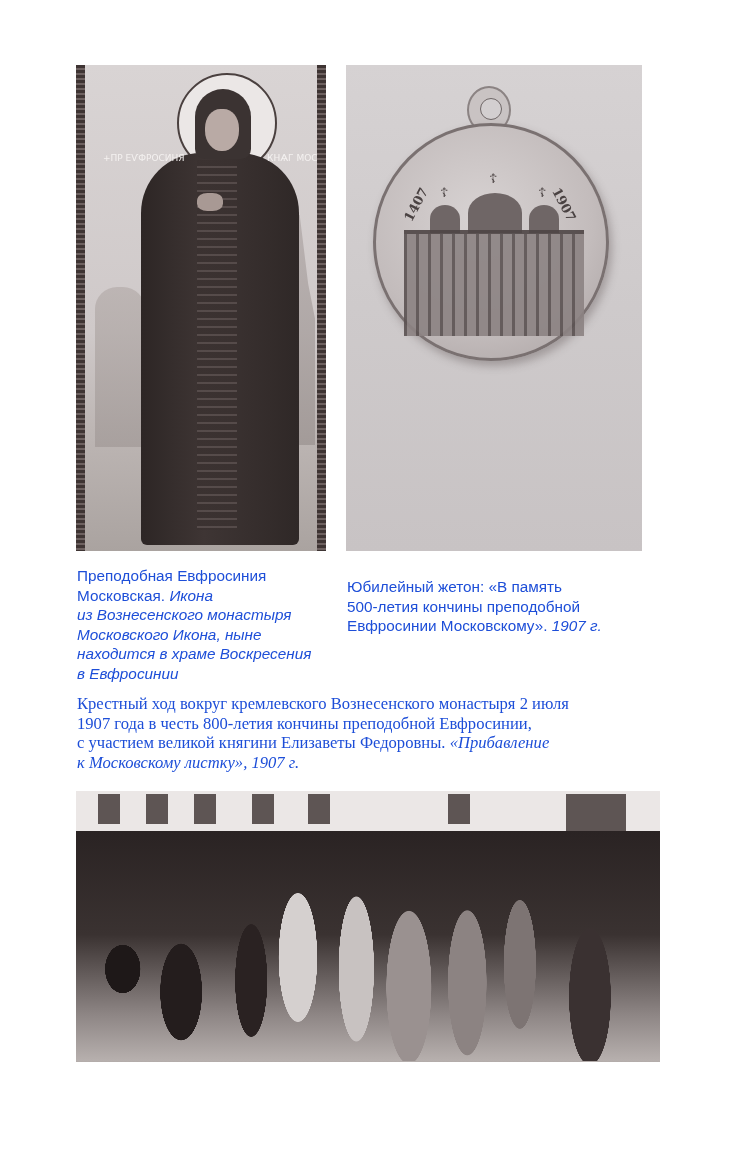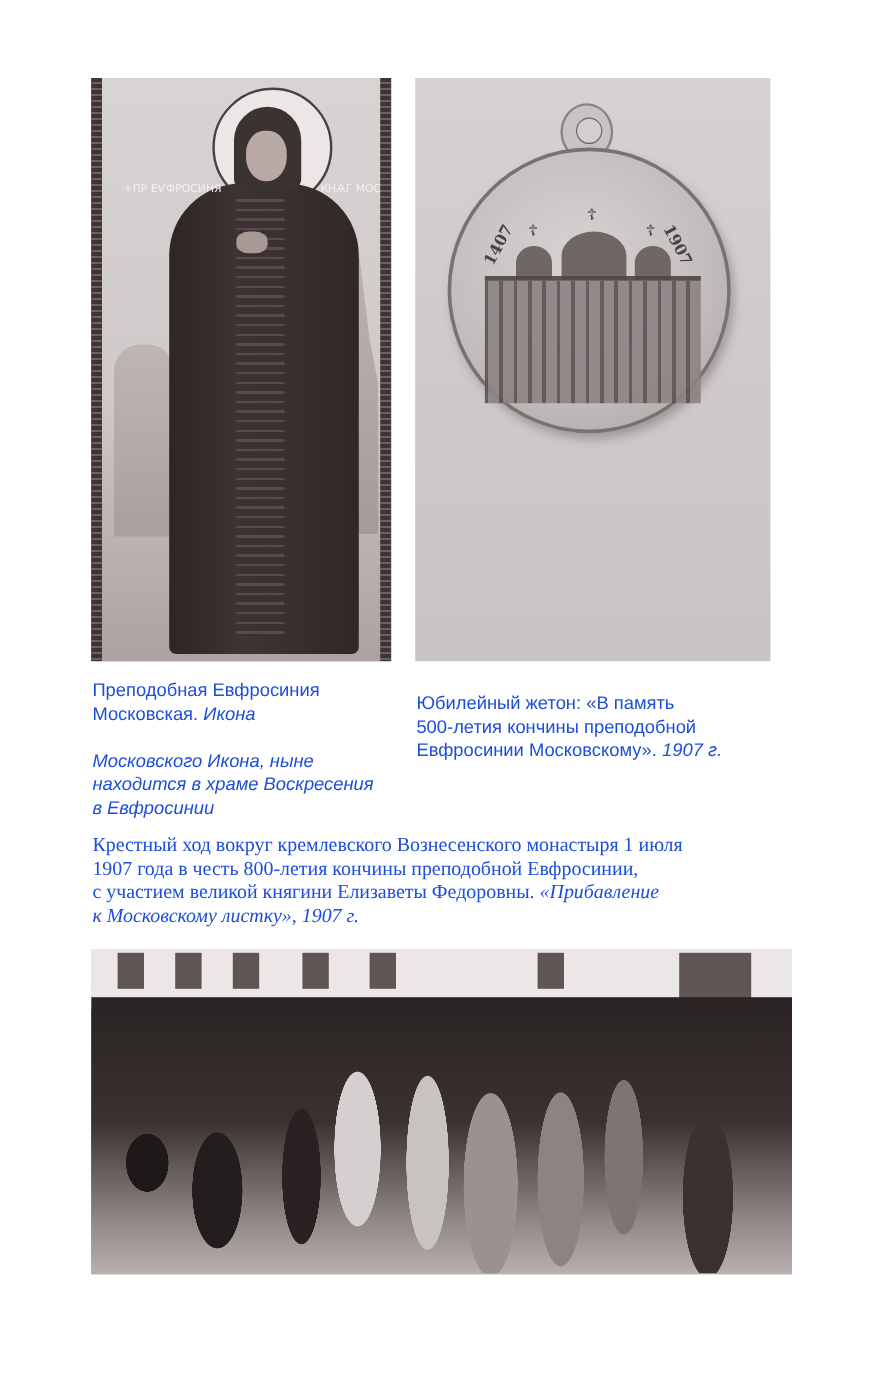--- a/index.html
+++ b/index.html
@@ -110,34 +110,34 @@
   <span class="cross" style="left:94px;top:120px;">☦</span>
   <span class="cross" style="left:192px;top:120px;">☦</span>
   <div class="building"></div>
   <span class="yr yr-l">1407</span>
   <span class="yr yr-r">1907</span>
 </div>
 
 <p class="cap" id="cap-icon">
   <span>Преподобная Евфросиния</span><br>
   <span>Московская. </span><i>Икона</i><br>
-  <br>
+  <i>из Вознесенского монастыря</i><br>
   <i>Московского Икона, ныне</i><br>
   <i>находится в храме Воскресения</i><br>
   <i>в Евфросинии</i>
 </p>
 
 <p class="cap" id="cap-medal">
   <span>Юбилейный жетон: «В память</span><br>
   <span>500-летия кончины преподобной</span><br>
   <span>Евфросинии Московскому». </span><i>1907 г.</i>
 </p>
 
 <p class="cap" id="cap-procession">
-  <span>Крестный ход вокруг кремлевского Вознесенского монастыря 1 июля</span><br>
+  <span>Крестный ход вокруг кремлевского Вознесенского монастыря 2 июля</span><br>
   <span>1907 года в честь 800-летия кончины преподобной Евфросинии,</span><br>
   <span>с участием великой княгини Елизаветы Федоровны. </span><i>«Прибавление</i><br>
   <i>к Московскому листку», 1907 г.</i>
 </p>
 
 <div class="fig" id="procession" title="Photograph of the cross procession around the Kremlin Ascension Monastery, clergy in vestments and crowd of nuns">
   <div class="facade">
     <div class="win" style="left:22px;"></div>
     <div class="win" style="left:70px;"></div>
     <div class="win" style="left:118px;"></div>

